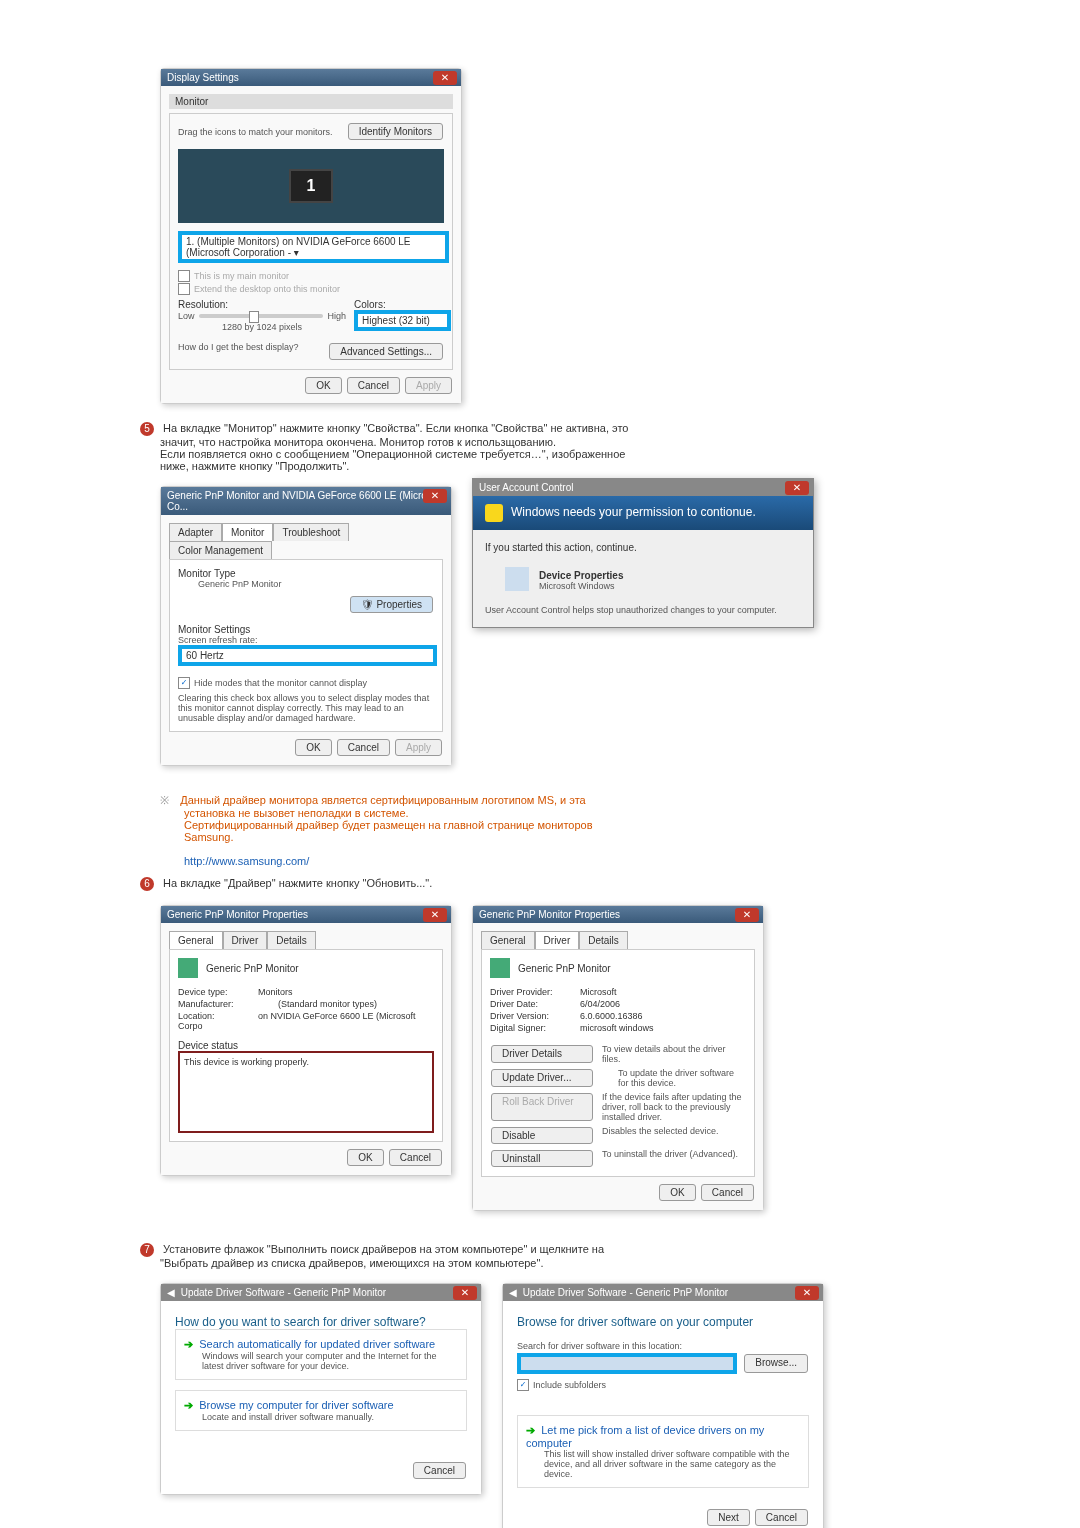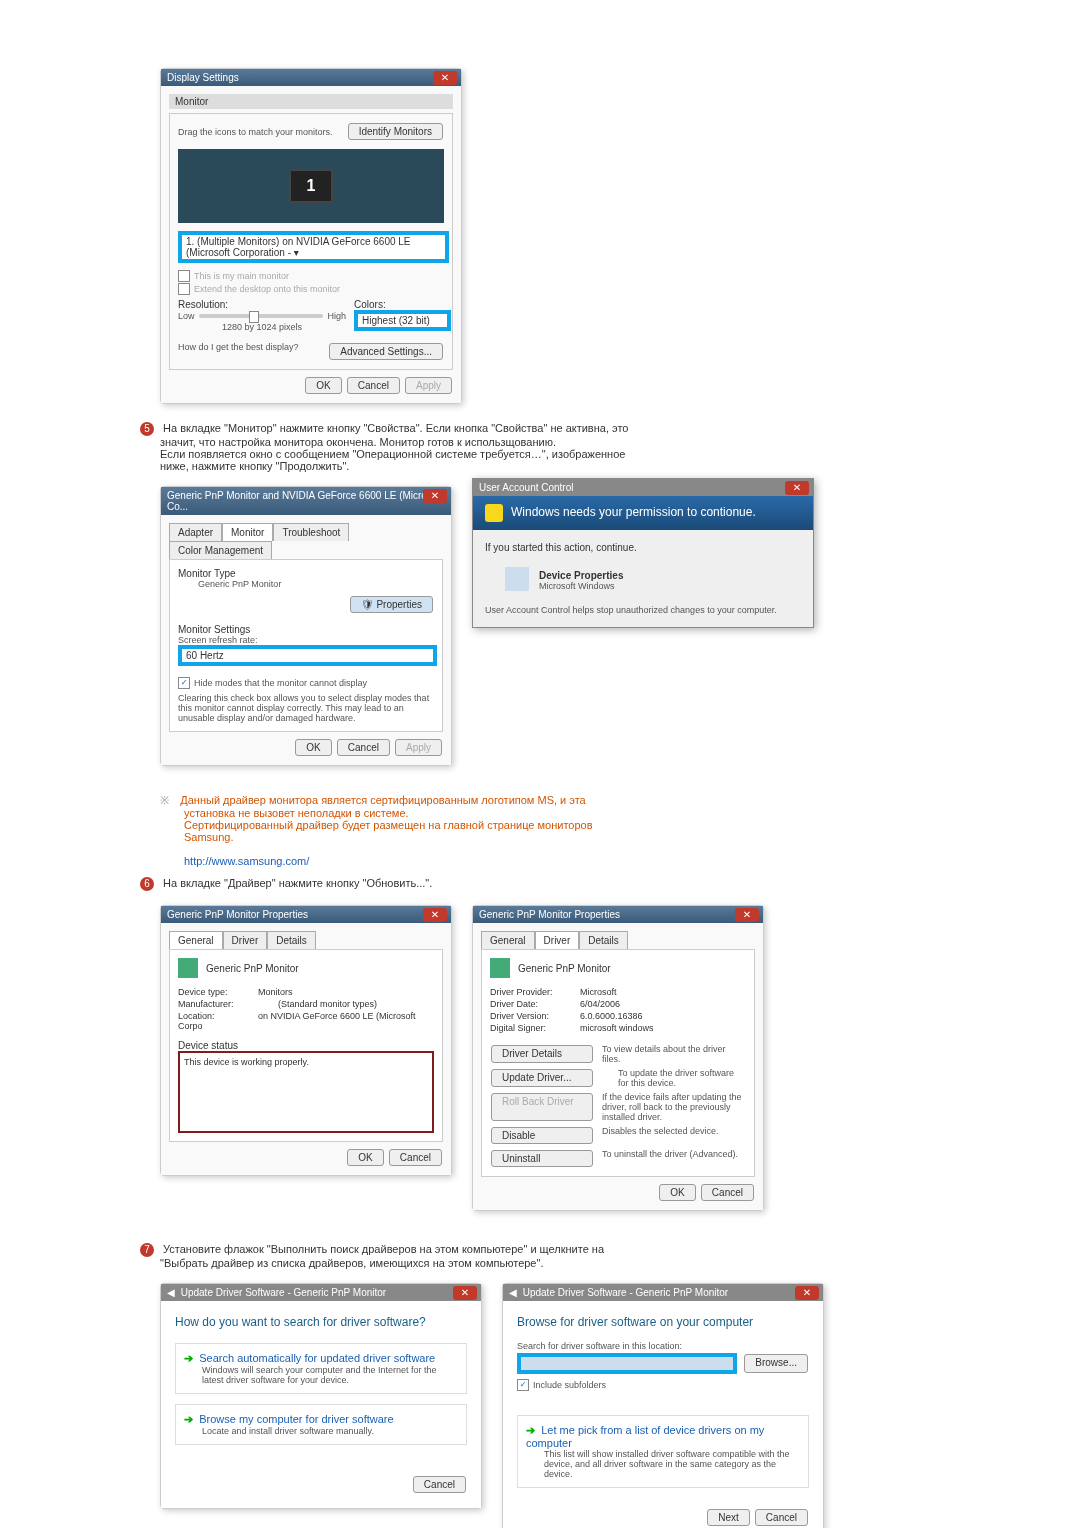--- a/index.html
+++ b/index.html
@@ -219,21 +219,21 @@
  <span class="step-num">7</span>
  <span>Установите флажок "Выполнить поиск драйверов на этом компьютере" и щелкните на</span><br>
  <span style="margin-left:20px">"Выбрать драйвер из списка драйверов, имеющихся на этом компьютере".</span>
 </div>
 
 <div class="row" style="padding-left:20px">
  <div class="screenshot" style="width:320px">
   <div class="win-titlebar" style="background:#888"><span style="margin-right:6px">◀</span><span>Update Driver Software - Generic PnP Monitor</span><span class="win-close">✕</span></div>
   <div class="win-body" style="background:#fff;padding:14px">
    <div class="label" style="color:#1a5f8a;font-size:12px">How do you want to search for driver software?</div>
-   <div style="border:1px solid #ddd;padding:8px;margin-top:14px">
+   <div style="border:1px solid #ddd;padding:8px;">
     <span class="arrow-icon">➔</span><span class="link">Search automatically for updated driver software</span>
     <div class="small" style="margin-left:18px">Windows will search your computer and the Internet for the latest driver software for your device.</div>
    </div>
    <div style="border:1px solid #ddd;padding:8px;margin-top:10px">
     <span class="arrow-icon">➔</span><span class="link">Browse my computer for driver software</span>
     <div class="small" style="margin-left:18px">Locate and install driver software manually.</div>
    </div>
    <div style="text-align:right;margin-top:30px"><span class="btn">Cancel</span></div>
   </div>
  </div>

